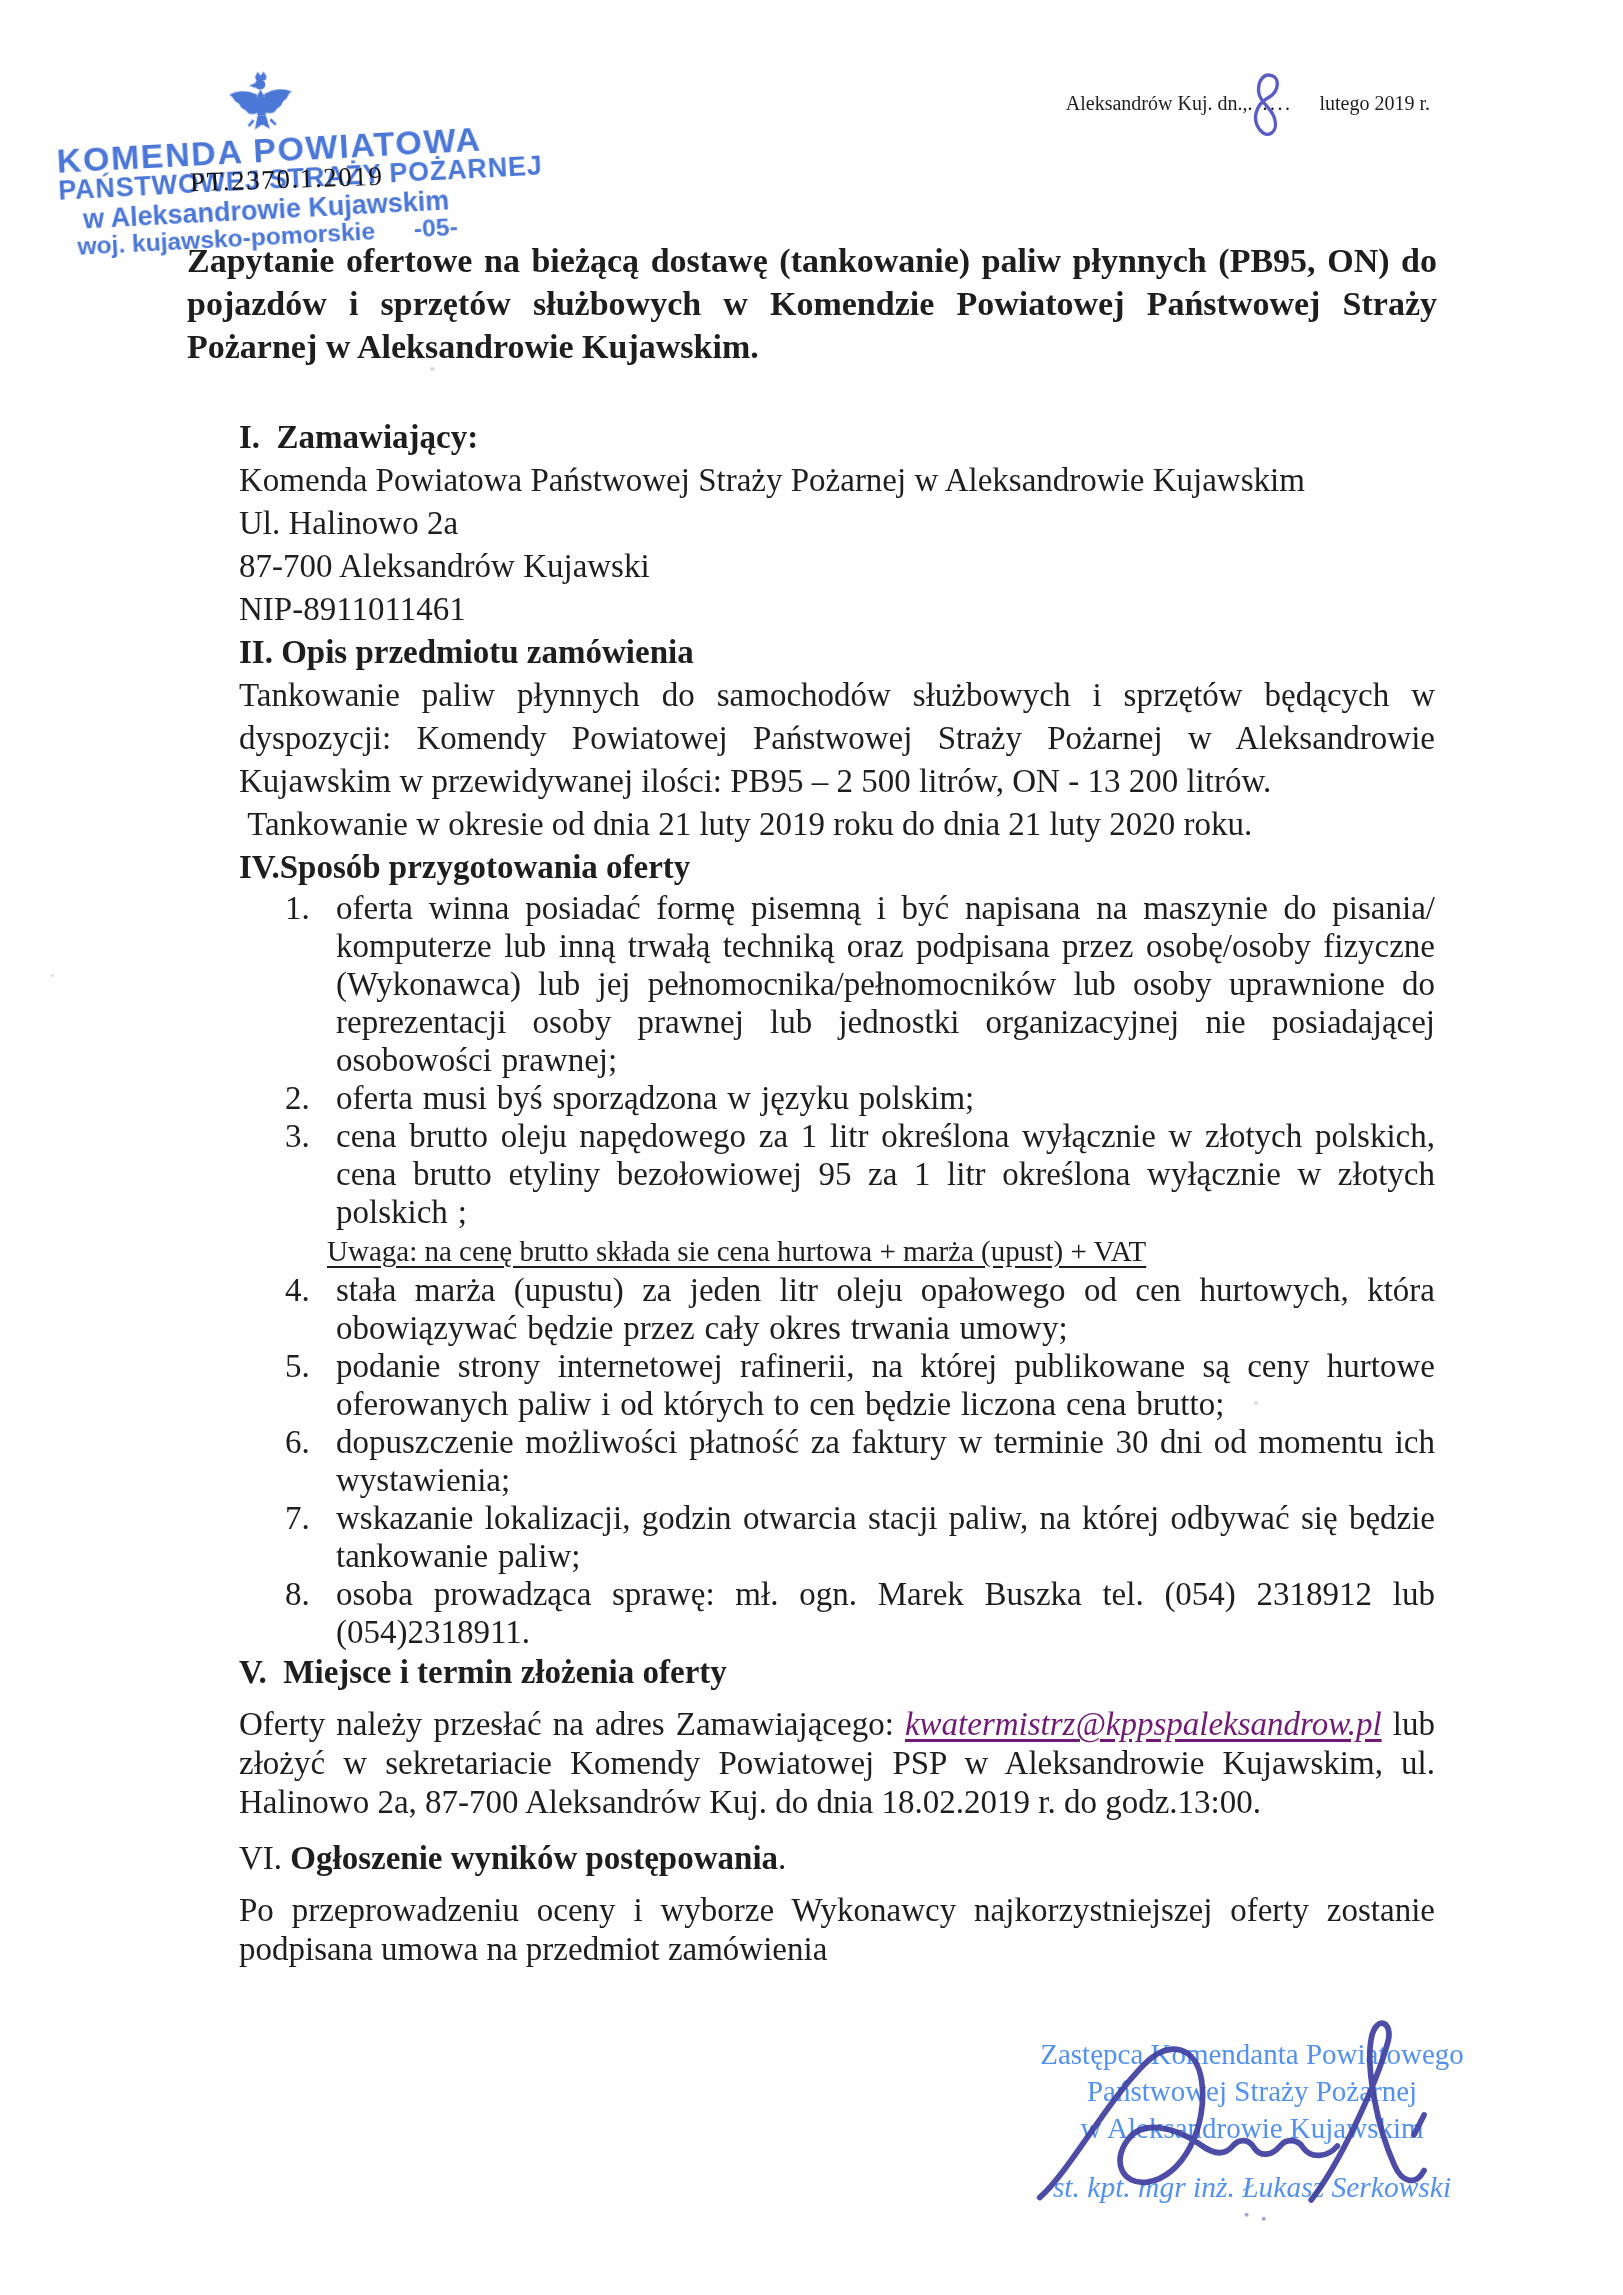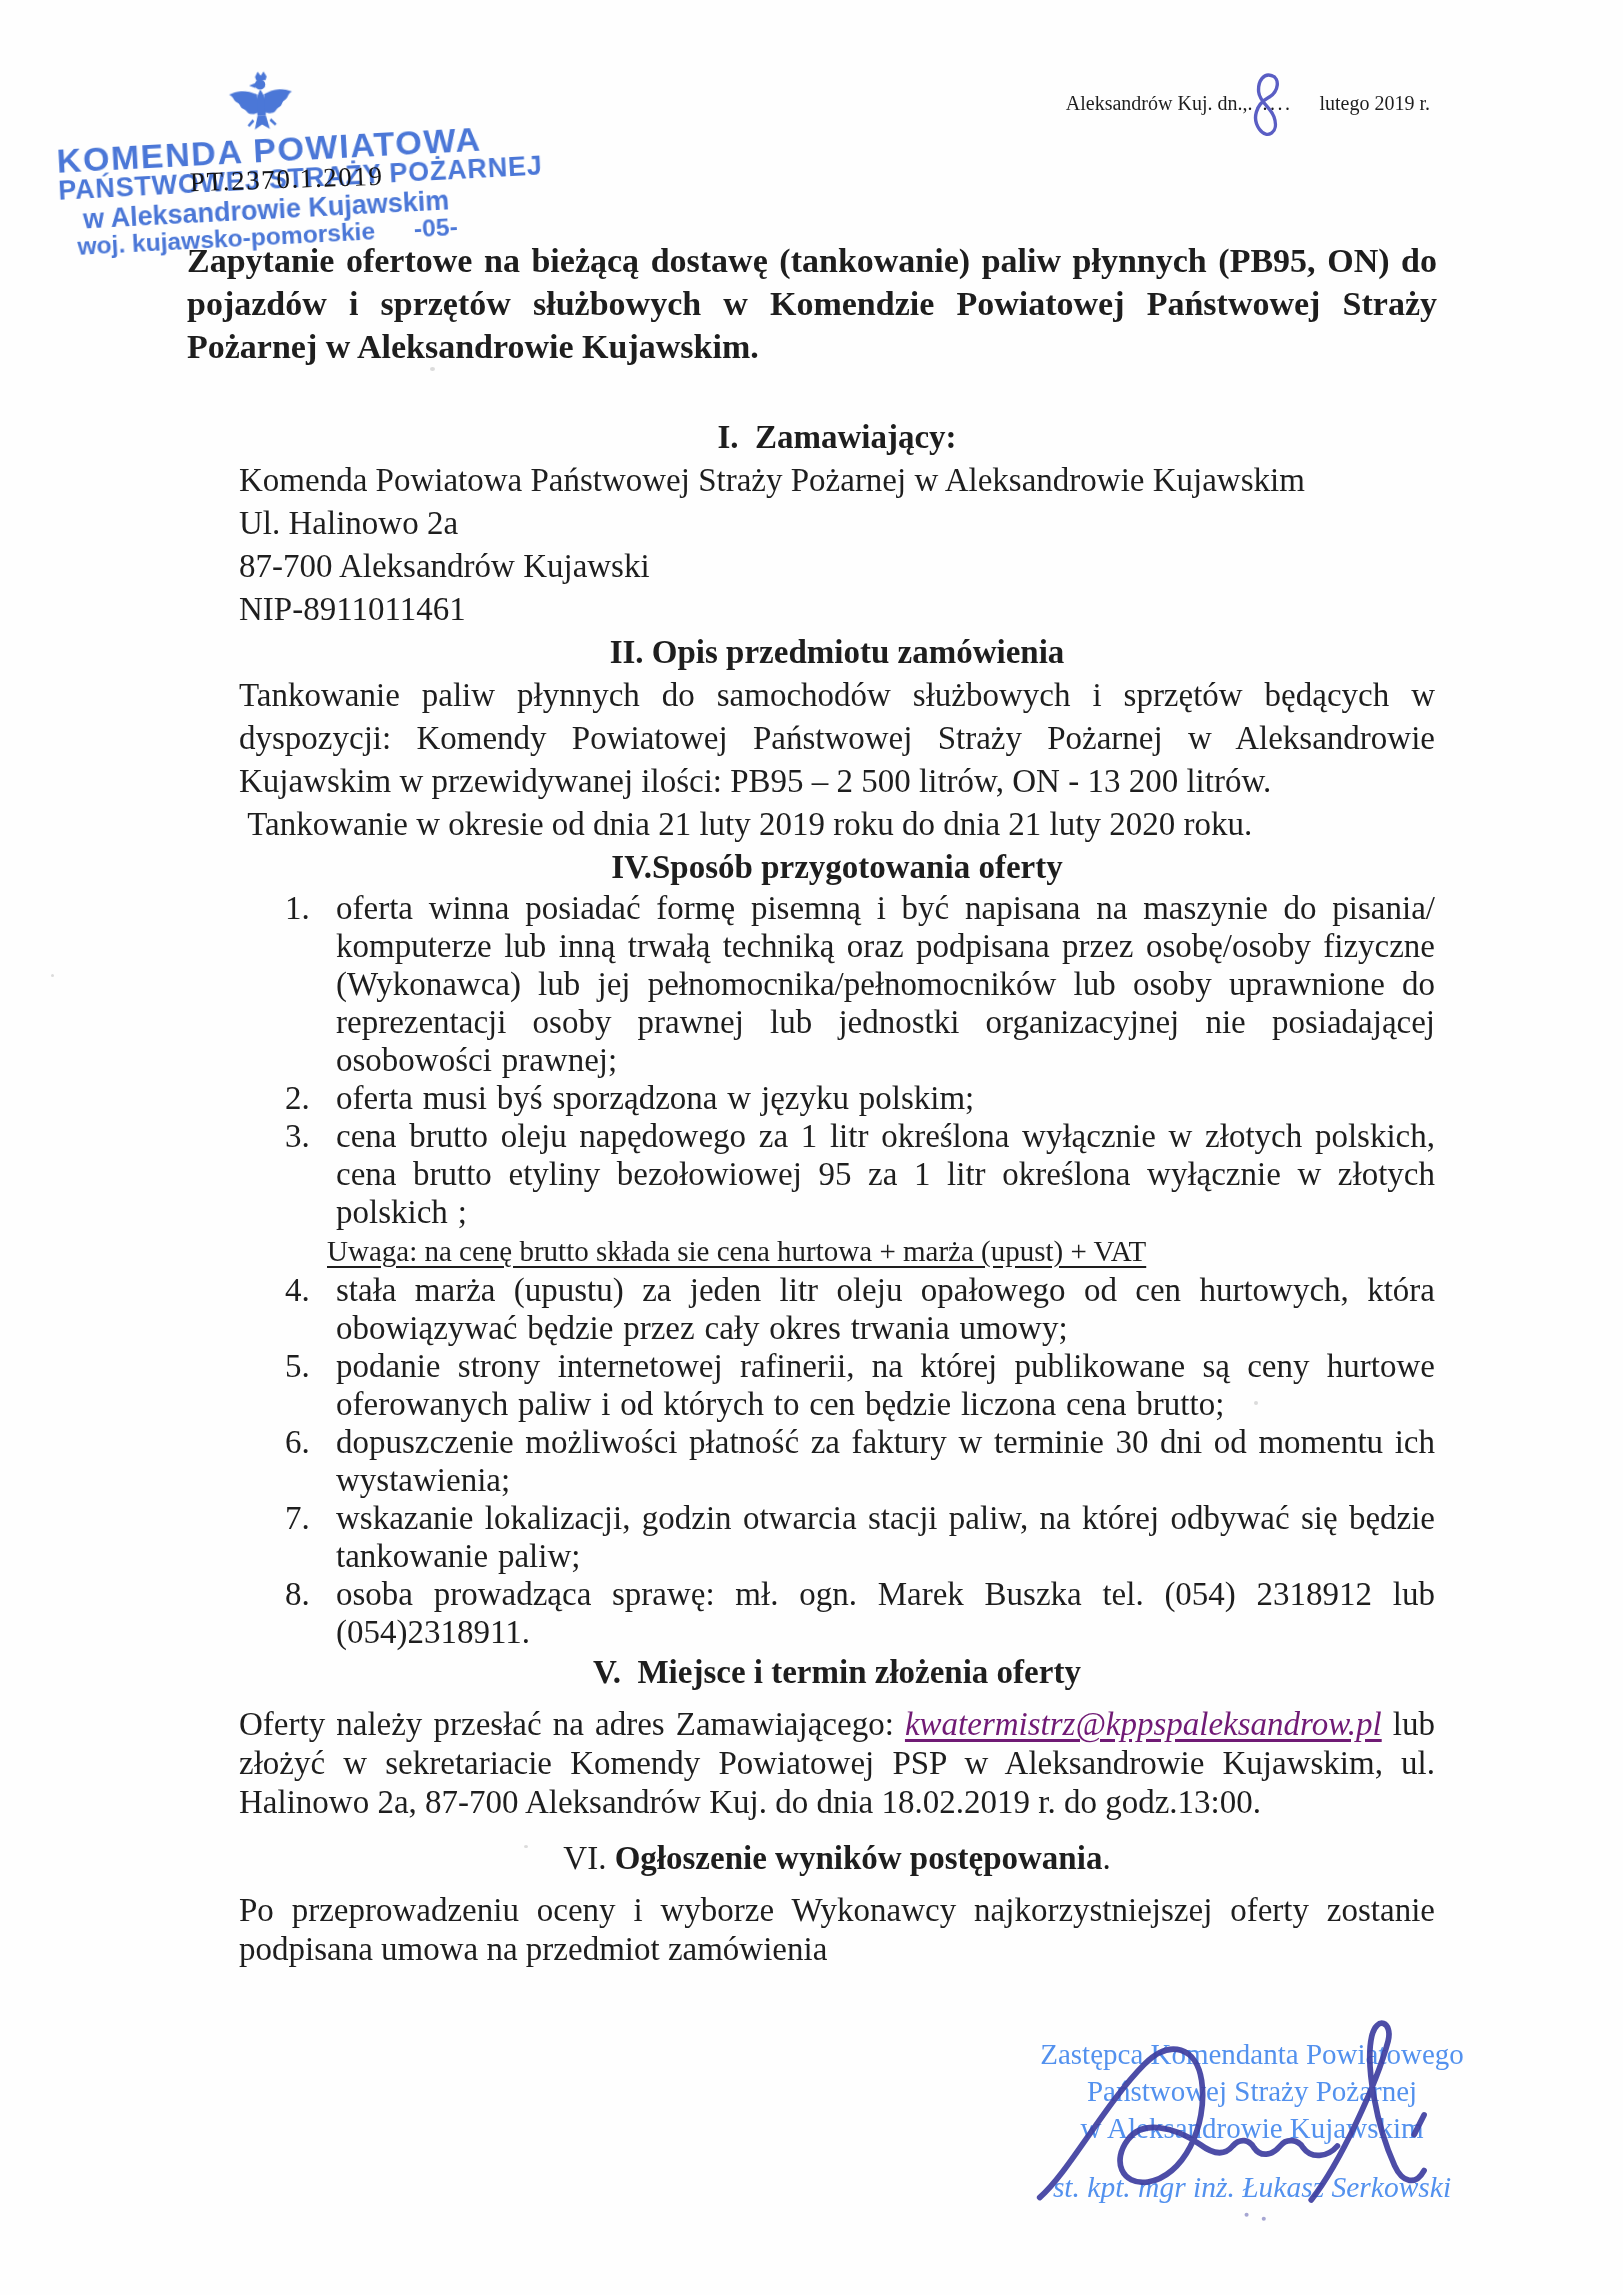--- a/index.html
+++ b/index.html
@@ -18,21 +18,21 @@
               color:#141414;transform:rotate(-2deg);z-index:3;}
   
   .date-line{position:absolute;top:92px;right:194px;font-size:20px;white-space:nowrap;}
   .date-dots{position:relative;display:inline-block;width:72px;letter-spacing:2.5px;}
   .hand-eight{position:absolute;left:1.6px;top:-26px;}
   
   .doc-title{position:absolute;left:187px;top:239px;width:1250px;font-size:34px;
              line-height:43px;font-weight:bold;text-align:justify;}
   
   .body-col{position:absolute;left:239px;top:416px;width:1196px;font-size:33px;line-height:43px;}
-  .sec-heading{font-weight:bold;text-align:center;}
+  .sec-heading{font-weight:bold;}
   .para{margin:0;text-align:justify;}
   .p3{text-indent:8.2px;}
   .offer-list{line-height:38px;}
   .item{position:relative;padding-left:97px;text-align:justify;word-spacing:1.6px;}
   .item .num{position:absolute;left:46px;top:0;word-spacing:0;}
   .price-note{font-size:29px;line-height:38px;margin:0.8px 0 0.8px 88px;text-decoration:underline;
               text-underline-offset:4.9px;}
   .h5{margin-top:0;}
   .p5{margin-top:11.5px;line-height:39px;}
   .h6{margin-top:14.7px;font-weight:normal;}

